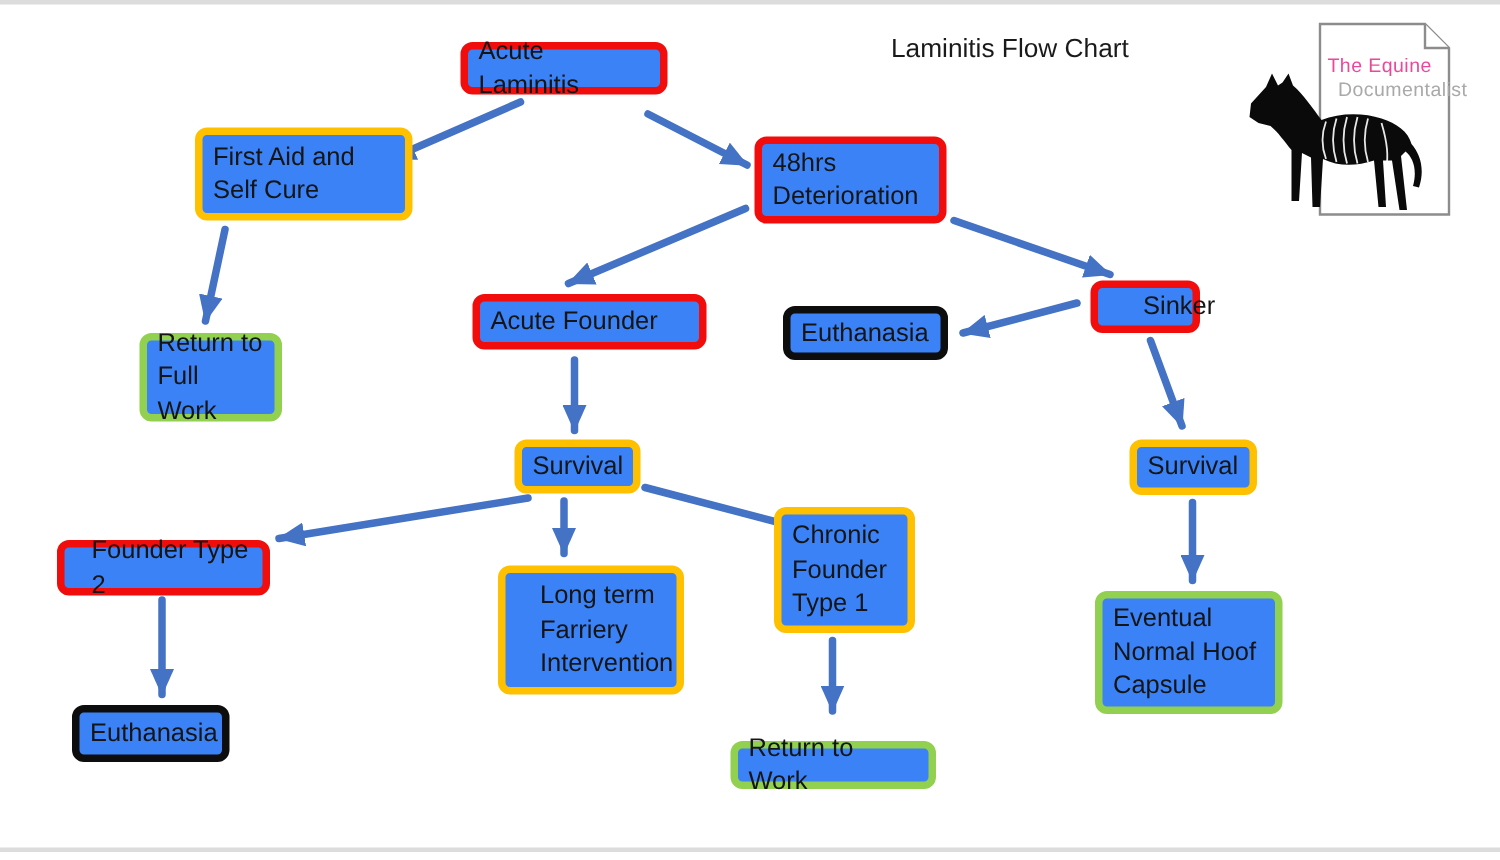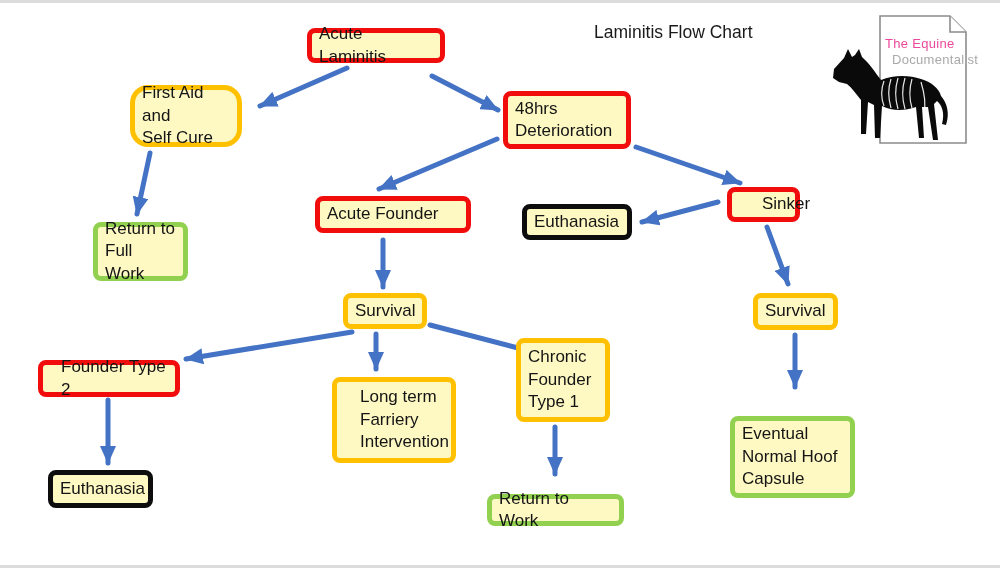--- a/index.html
+++ b/index.html
@@ -1,21 +1,21 @@
 <!DOCTYPE html>
 <html><head>
 <meta charset="utf-8">
 <style>
   html,body{margin:0;padding:0;background:#fff;}
   body{font-family:"Liberation Sans","DejaVu Sans",sans-serif;}
   #stage{position:relative;width:1000px;height:573px;background:#ffffff;overflow:hidden;}
   .frame-line{position:absolute;left:0;width:1000px;background:#dcdcdc;}
   #edges{position:absolute;left:0;top:0;width:1000px;height:573px;pointer-events:none;}
   .node{
-    position:absolute;box-sizing:border-box;background:#fef9c3;
+    position:absolute;box-sizing:border-box;background:#3b82f6;
     border:5px solid #000;border-radius:8px;
     padding:1px 7px;display:flex;align-items:center;
     font-size:17px;line-height:1.32;color:#151515;white-space:pre-line;
   }
   #chart-title{position:absolute;left:594px;top:22px;font-size:17.5px;color:#1a1a1a;}
   #logo{position:absolute;left:828px;top:6px;width:148px;height:144px;}
   #logo svg{position:absolute;left:0;top:0;}
   .logo-line1{position:absolute;left:57px;top:30px;font-size:13px;color:#ec4899;letter-spacing:.3px;}
   .logo-line2{position:absolute;left:64px;top:46px;font-size:13px;color:#a9a9a9;letter-spacing:.3px;}
 </style>
@@ -45,41 +45,41 @@
     <line class="edge-line" x1="383" y1="240" x2="383" y2="287" stroke="#4472c4" stroke-width="5" stroke-linecap="round" marker-end="url(#ah)"></line>
     <line class="edge-line" x1="352" y1="332" x2="186" y2="359" stroke="#4472c4" stroke-width="5" stroke-linecap="round" marker-end="url(#ah)"></line>
     <line class="edge-line" x1="376" y1="334" x2="376" y2="369" stroke="#4472c4" stroke-width="5" stroke-linecap="round" marker-end="url(#ah)"></line>
     <line class="edge-line" x1="430" y1="325" x2="541" y2="354" stroke="#4472c4" stroke-width="5" stroke-linecap="round" marker-end="url(#ah)"></line>
     <line class="edge-line" x1="108" y1="400" x2="108" y2="463" stroke="#4472c4" stroke-width="5" stroke-linecap="round" marker-end="url(#ah)"></line>
     <line class="edge-line" x1="555" y1="427" x2="555" y2="474" stroke="#4472c4" stroke-width="5" stroke-linecap="round" marker-end="url(#ah)"></line>
     <line class="edge-line" x1="795" y1="335" x2="795" y2="387" stroke="#4472c4" stroke-width="5" stroke-linecap="round" marker-end="url(#ah)"></line>
   </svg>
 
   <div class="node" style="left: 307px; top: 28px; width: 138px; height: 35px; border-color: rgb(242, 13, 13);">Acute Laminitis</div>
-  <div class="node" style="left: 130px; top: 85px; width: 112px; height: 62px; border-color: rgb(255, 192, 0); border-radius: 18px;">First Aid and
+  <div class="node" style="left: 130px; top: 85px; width: 145px; height: 62px; border-color: rgb(255, 192, 0);">First Aid and
 Self Cure</div>
   <div class="node" style="left: 503px; top: 91px; width: 128px; height: 58px; border-color: rgb(242, 13, 13);">48hrs
 Deterioration</div>
   <div class="node" style="left: 93px; top: 222px; width: 95px; height: 59px; border-color: rgb(146, 208, 80);">Return to
 Full Work</div>
   <div class="node" style="left: 315px; top: 196px; width: 156px; height: 37px; border-color: rgb(242, 13, 13);">Acute Founder</div>
   <div class="node" style="left: 522px; top: 204px; width: 110px; height: 36px; border-color: rgb(13, 13, 13);">Euthanasia</div>
   <div class="node" style="left: 727px; top: 187px; width: 73px; height: 35px; border-color: rgb(242, 13, 13); padding-left: 30px;">Sinker</div>
   <div class="node" style="left: 343px; top: 293px; width: 84px; height: 36px; border-color: rgb(255, 192, 0);">Survival</div>
   <div class="node" style="left: 38px; top: 360px; width: 142px; height: 37px; border-color: rgb(242, 13, 13); padding-left: 18px;">Founder Type 2</div>
   <div class="node" style="left: 332px; top: 377px; width: 124px; height: 86px; border-color: rgb(255, 192, 0); padding-left: 23px;">Long term
 Farriery
 Intervention</div>
   <div class="node" style="left: 516px; top: 338px; width: 94px; height: 84px; border-color: rgb(255, 192, 0);">Chronic
 Founder
 Type 1</div>
   <div class="node" style="left: 48px; top: 470px; width: 105px; height: 38px; border-color: rgb(13, 13, 13);">Euthanasia</div>
   <div class="node" style="left: 487px; top: 482px; width: 137px; height: 32px; border-color: rgb(146, 208, 80); margin-top: 12px;">Return to Work</div>
   <div class="node" style="left: 753px; top: 293px; width: 85px; height: 37px; border-color: rgb(255, 192, 0);">Survival</div>
-  <div class="node" style="left: 730px; top: 394px; width: 125px; height: 82px; border-color: rgb(146, 208, 80); margin-top: 22px;">Eventual
+  <div class="node" style="left: 730px; top: 394px; width: 125px; height: 82px; border-color: rgb(146, 208, 80);">Eventual
 Normal Hoof
 Capsule</div>
 
   <div id="logo">
     <svg width="148" height="144" viewBox="0 0 148 144">
 
       <g>
         <path d="M52,10 L122,10 L138,26 L138,137 L52,137 Z" fill="#ffffff" stroke="#8c8c8c" stroke-width="1.6"></path>
         <path d="M122,10 L122,26 L138,26" fill="#ffffff" stroke="#8c8c8c" stroke-width="1.6"></path>
       </g>

